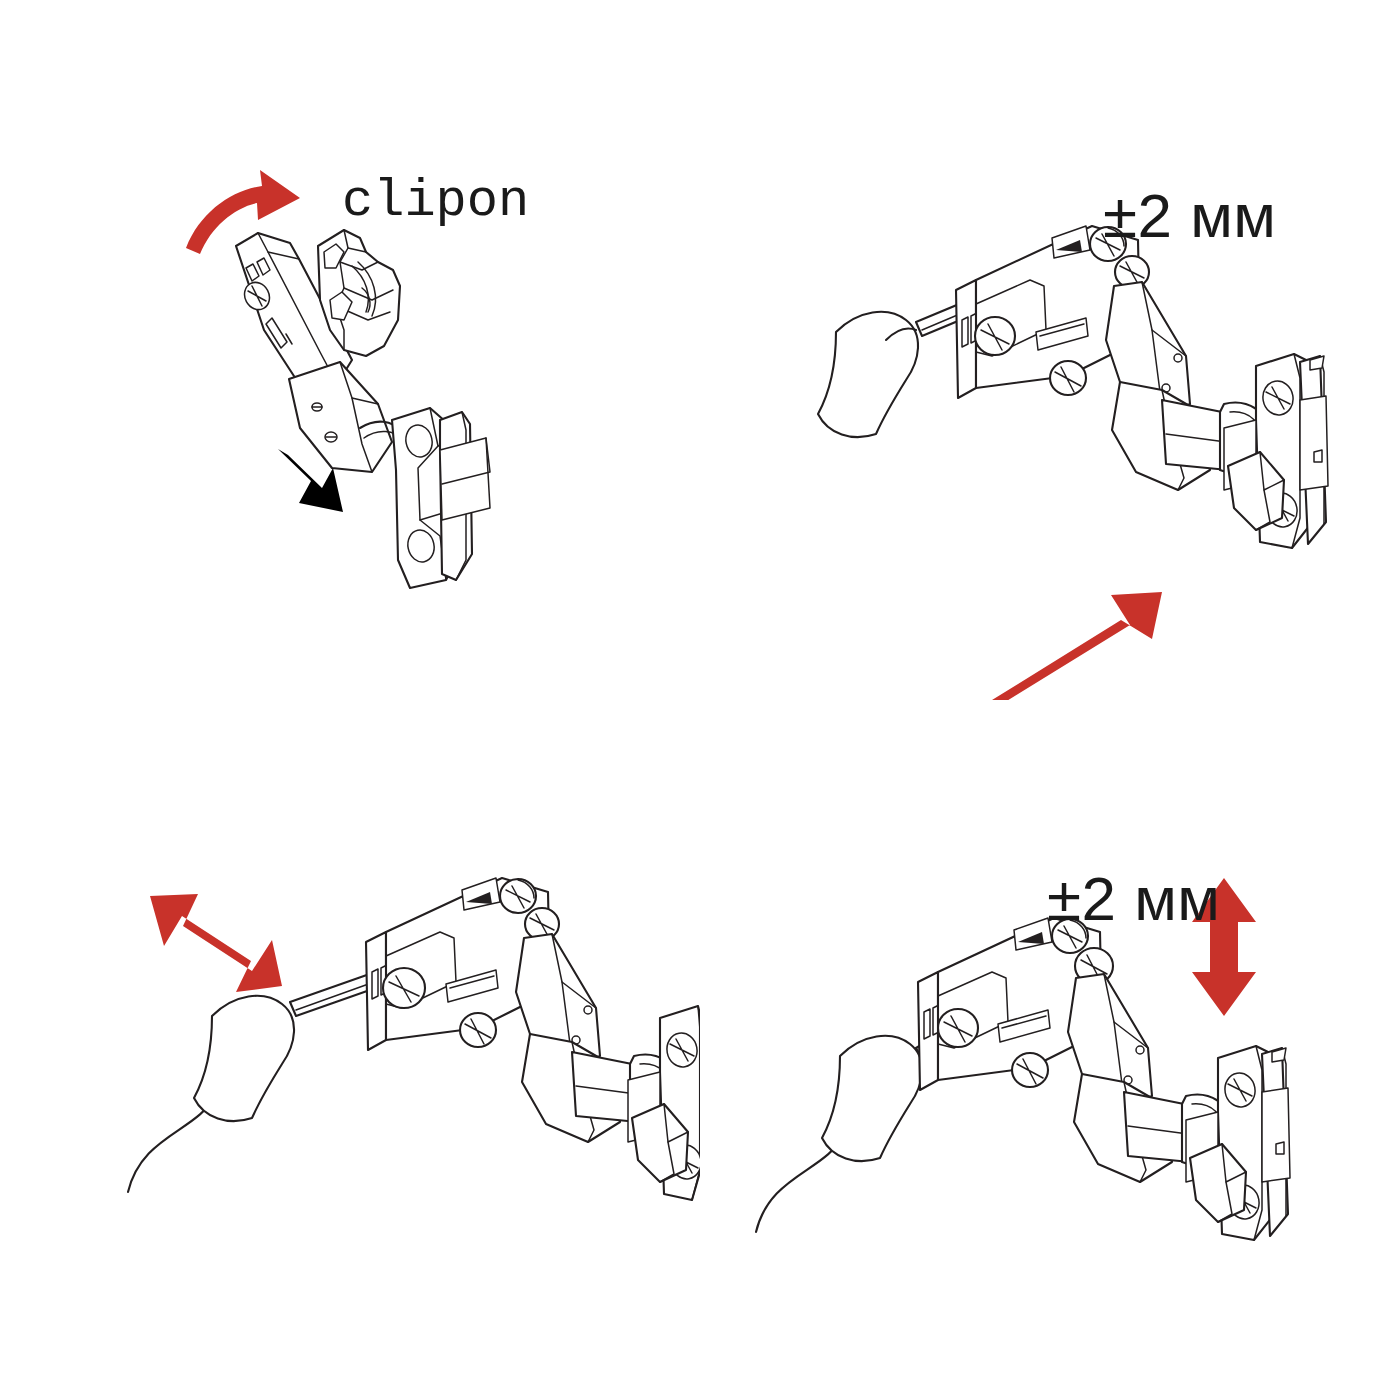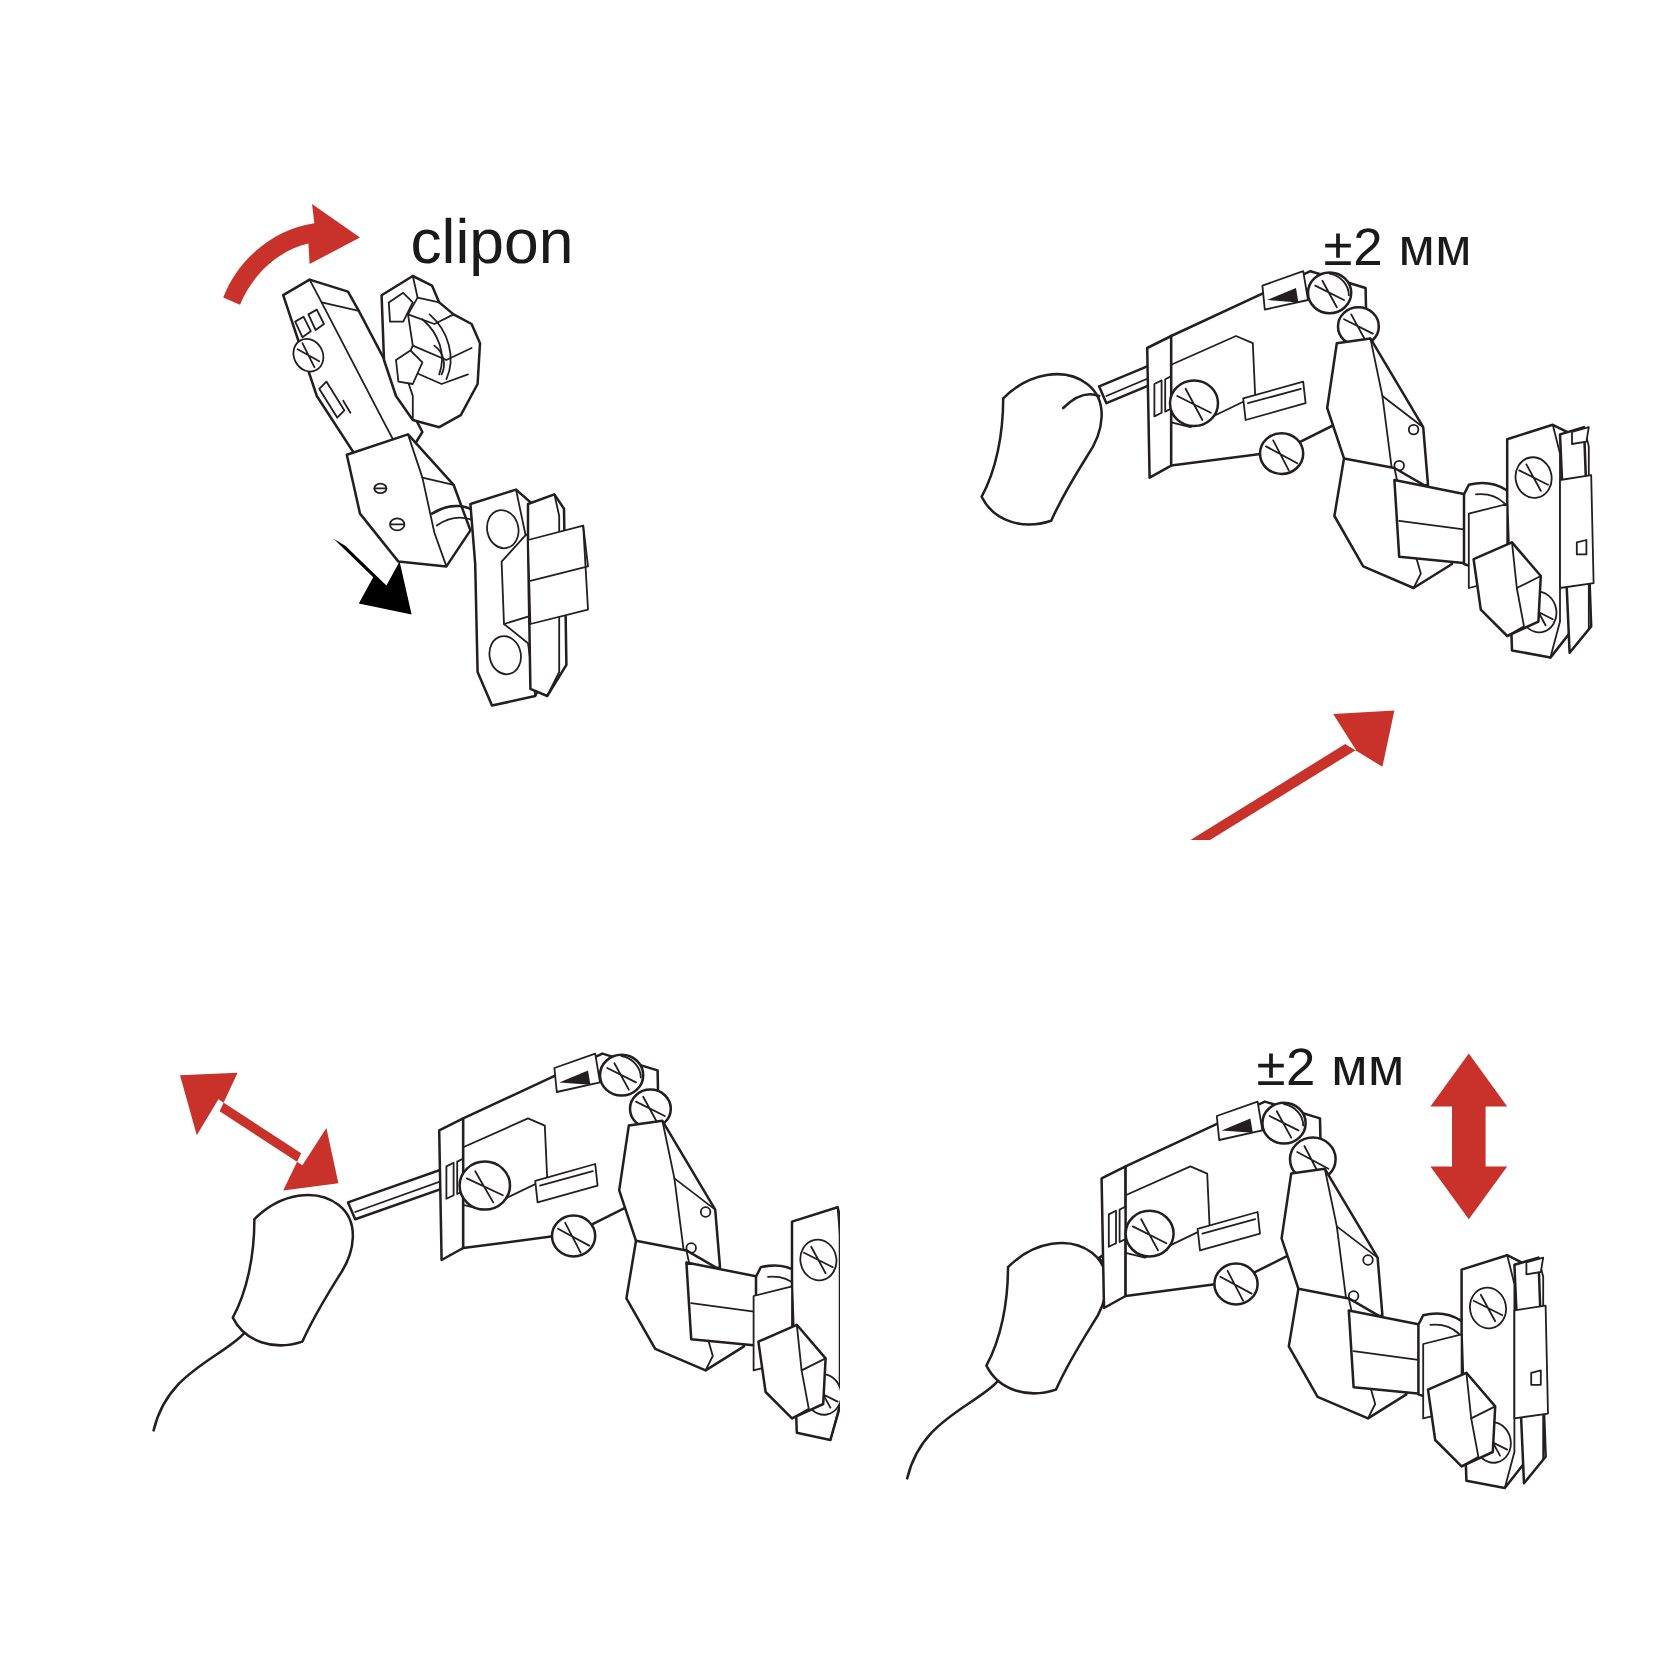--- a/index.html
+++ b/index.html
@@ -31,33 +31,33 @@
 
   .panel svg { display: block; width: 700px; height: 700px; }
 
   .label {
     position: absolute;
     color: #1a1a1a;
     white-space: nowrap;
     line-height: 1;
   }
   .label-tol {
-    font-size: 44px;
+    font-size: 62px;
     font-weight: 400;
     letter-spacing: 0.5px;
     text-align: right;
   }
   .label-clipon {
     font-size: 52px;
     font-weight: 400;
     letter-spacing: 0px;
   }
 
   
-  #clipon-text { left: 342px; top: 176px; }
+  #clipon-text { left: 342px; top: 176px; font-family: Liberation Mono, monospace; }
   #tol-depth   { left: 403px; top: 185px; }
   #tol-height  { left: 347px; top: 168px; }
 
   .ln  { fill: none; stroke: #231f20; stroke-width: 2.1; stroke-linejoin: round; stroke-linecap: round; }
   .ln-t{ fill: none; stroke: #231f20; stroke-width: 1.5; stroke-linejoin: round; stroke-linecap: round; }
   .fil { fill: #ffffff; stroke: #231f20; stroke-width: 2.1; stroke-linejoin: round; stroke-linecap: round; }
   .fil-t{ fill: #ffffff; stroke: #231f20; stroke-width: 1.5; stroke-linejoin: round; stroke-linecap: round; }
   .solid { fill: #231f20; stroke: none; }
   .redfill { fill: #c8322a; stroke: none; }
   .blackfill { fill: #000000; stroke: none; }

